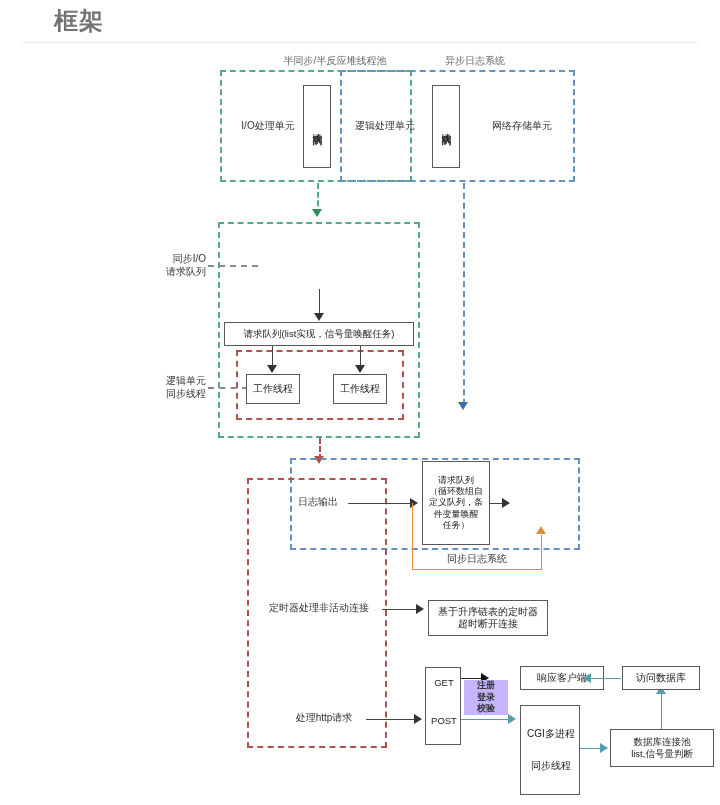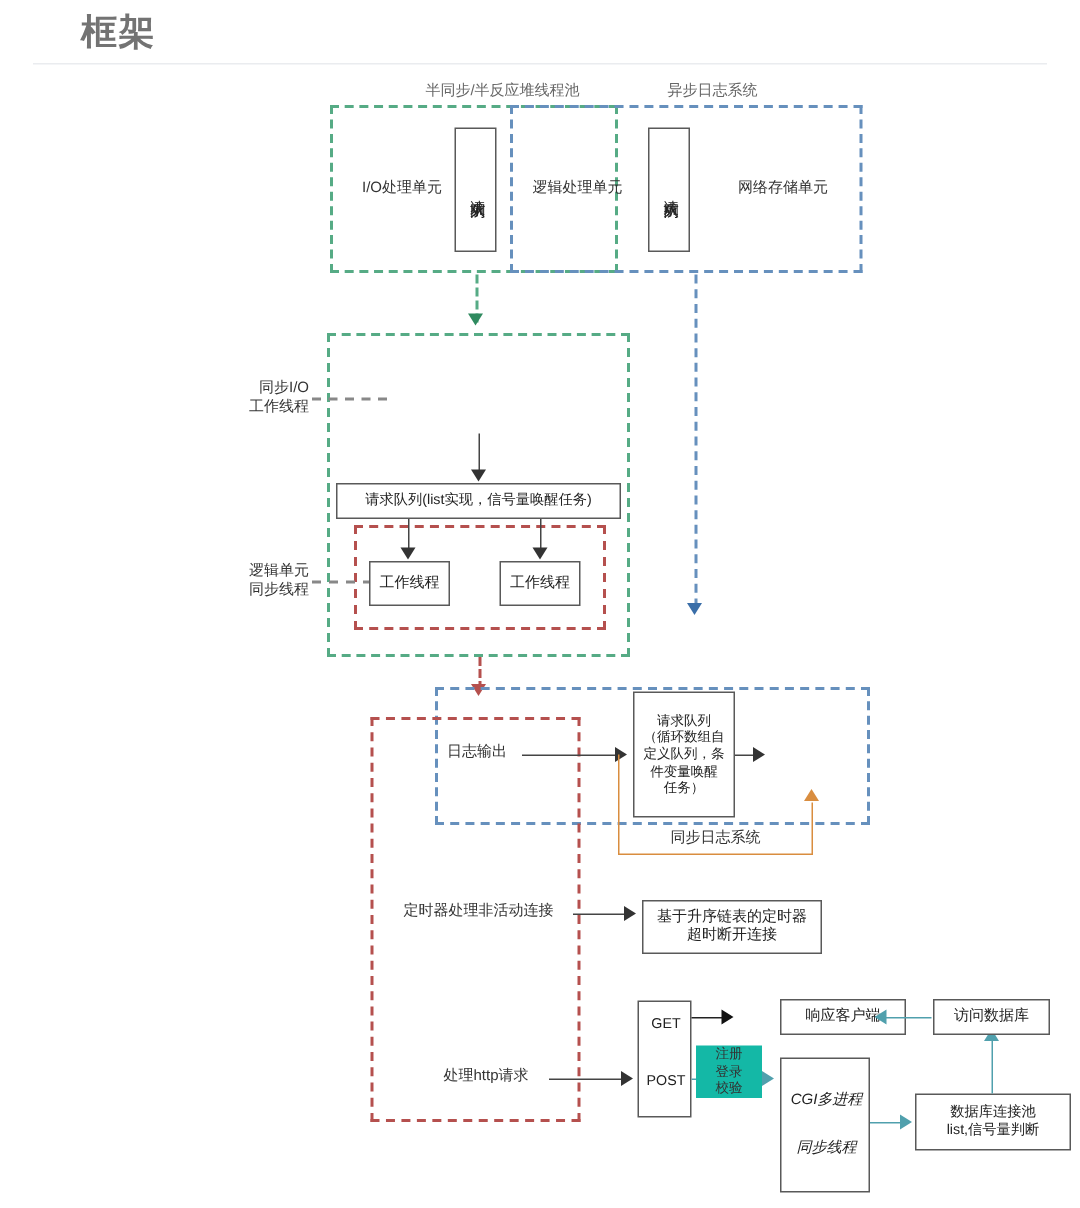--- a/index.html
+++ b/index.html
@@ -103,21 +103,21 @@
 
   <div class="ln vd" style="left:317px; top:183px; height:32px; border-color:#56ab85;"></div>
   <div class="ah down" style="left:312px; top:209px; border-top-color:#2f8a5f;"></div>
 
   <div class="ln vd" style="left:463px; top:183px; height:222px; border-color:#6690bd;"></div>
   <div class="ah down" style="left:458px; top:402px; border-top-color:#3a6ea8;"></div>
 
   <div class="dbox" style="left:218px; top:222px; width:202px; height:216px; border-color:#56ab85;"></div>
 
   <div class="lbl" style="left:142px; top:252px; width:64px; text-align:right;">同步I/O
-工作线程</div>
+请求队列</div>
   <div class="ln hd" style="left:208px; top:265px; width:50px; border-color:#888;"></div>
 
 
   <div class="ln v" style="left:319px; top:289px; height:28px; border-color:#444;"></div>
   <div class="ah down" style="left:314px; top:313px; border-top-color:#333;"></div>
 
   <div class="sbox" style="left:224px; top:322px; width:190px; height:24px; font-size:9.5px;">请求队列(list实现，信号量唤醒任务)</div>
 
   <div class="dbox" style="left:236px; top:350px; width:168px; height:70px; border-color:#b5504e;"></div>
 
@@ -175,25 +175,25 @@
     <div style="position:absolute; left:0; top:9px; width:36px; text-align:center; font-size:9.5px;">GET</div>
     <div style="position:absolute; left:0; top:47px; width:36px; text-align:center; font-size:9.5px;">POST</div>
   </div>
 
   <div class="ln h" style="left:461px; top:678px; width:24px; border-color:#222;"></div>
   <div class="ah right" style="left:481px; top:673px; border-left-color:#111;"></div>
   <div class="sbox" style="left:508px; top:666px; width:84px; height:24px;margin-left:12px;">响应客户端</div>
 
   <div class="ln h" style="left:461px; top:719px; width:50px; border-color:#50a0ad;"></div>
   <div class="ah right" style="left:508px; top:714px; border-left-color:#50a0ad;"></div>
-  <div class="lbl" style="left:464px; top:697px; width:44px; font-size:9px; background:#14b8a6;">注册
+  <div class="lbl" style="left:464px; top:680px; width:44px; font-size:9px; background:#c4b5fd;font-weight:bold;">注册
 登录
 校验</div>
 
-  <div class="sbox" style="left:520px; top:705px; width:60px; height:90px; display:block; padding:8px;font-style:italic;">
+  <div class="sbox" style="left:520px; top:705px; width:60px; height:90px; display:block; padding:8px;">
     <div style="position:absolute; left:0; top:22px; width:60px; text-align:center; font-size:10px;">CGI多进程</div>
     <div style="position:absolute; left:0; top:54px; width:60px; text-align:center; font-size:10px;">同步线程</div>
   </div>
 
   <div class="ln h" style="left:580px; top:748px; width:24px; border-color:#50a0ad;"></div>
   <div class="ah right" style="left:600px; top:743px; border-left-color:#50a0ad;"></div>
 
   <div class="sbox" style="left:610px; top:729px; width:104px; height:38px; font-size:9.5px; white-space:pre-line;">数据库连接池
 list,信号量判断</div>
 

